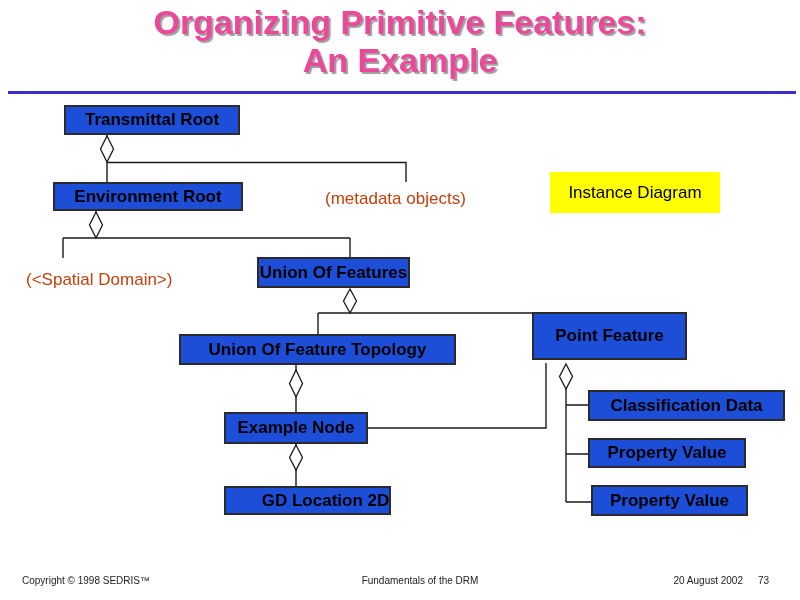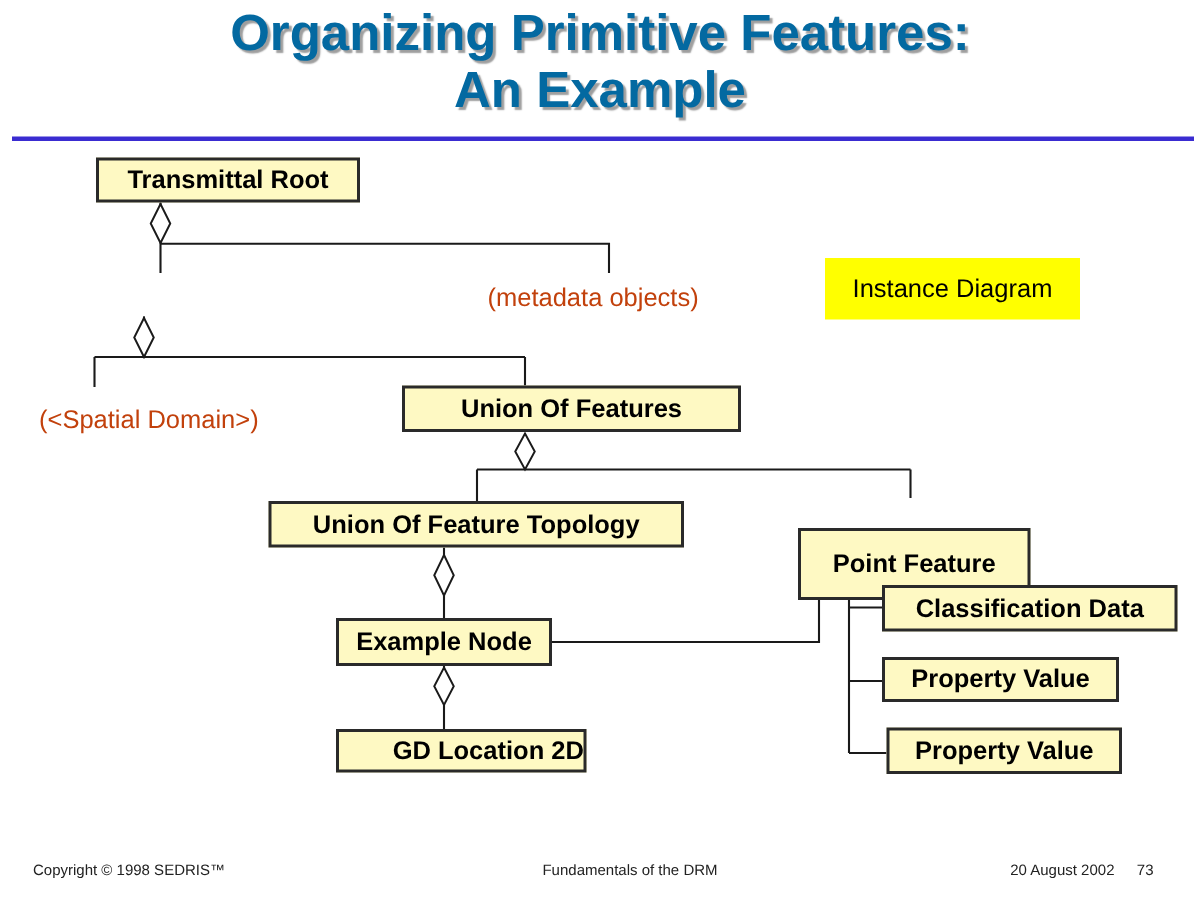--- a/index.html
+++ b/index.html
@@ -2,30 +2,30 @@
 <html><head>
 <meta charset="utf-8">
 <style>
   html,body{margin:0;padding:0;background:#fff;}
   .slide{
     position:relative;width:800px;height:600px;background:#ffffff;
     font-family:"Liberation Sans",sans-serif;overflow:hidden;color:#000;
   }
   .title{
     position:absolute;top:3px;left:0;width:800px;text-align:center;
-    font-size:34px;font-weight:bold;line-height:38px;color:#0369a1;
+    font-size:34px;font-weight:bold;line-height:38px;color:#ec4899;
     text-shadow:2px 2px 1px #9e9e9e;letter-spacing:0px;
   }
   .rule{
     position:absolute;top:91px;left:8px;width:788px;height:3px;
     background:#3a2cd1;
   }
   .connectors{position:absolute;top:0;left:0;}
   .node{
-    position:absolute;box-sizing:border-box;background:#fef9c3;
+    position:absolute;box-sizing:border-box;background:#1d4ed8;
     border:2px solid #2a2a2a;display:flex;align-items:center;justify-content:center;
     font-size:17px;font-weight:bold;white-space:nowrap;z-index:2;
   }
   .annot{
     position:absolute;font-size:17px;color:#c2410c;white-space:nowrap;z-index:2;
   }
   .tag{
     position:absolute;box-sizing:border-box;display:flex;align-items:center;justify-content:center;
     font-size:17px;color:#000;white-space:nowrap;z-index:2;
   }
@@ -67,26 +67,27 @@
       <path d="M96,212 L102.5,225 L96,238 L89.5,225 Z"></path>
       <path d="M350,289 L356.5,301 L350,313 L343.5,301 Z"></path>
       <path d="M296,370 L302.5,383.5 L296,397 L289.5,383.5 Z"></path>
       <path d="M296,445 L302.5,457.5 L296,470 L289.5,457.5 Z"></path>
       <path d="M566,364 L572.5,376.5 L566,389 L559.5,376.5 Z"></path>
     </g>
   </svg>
 
   <div class="node" style="left:64px;top:105px;width:176px;height:30px;">Transmittal Root</div>
 
+  <div class="node" style="left:53px;top:182px;width:190px;height:29px;">Environment Root</div>
 
-  <div class="node" style="left:268px;top:257px;width:226px;height:31px;">Union Of Features</div>
+  <div class="node" style="left:257px;top:257px;width:153px;height:31px;">Union Of Features</div>
 
   <div class="node" style="left:179px;top:334px;width:277px;height:31px;">Union Of Feature Topology</div>
 
-  <div class="node" style="left:532px;top:352px;width:155px;height:48px;">Point Feature</div>
+  <div class="node" style="left:532px;top:312px;width:155px;height:48px;">Point Feature</div>
 
   <div class="node" style="left:224px;top:412px;width:144px;height:32px;">Example Node</div>
 
   <div class="node" style="left:224px;top:486px;width:167px;height:29px;padding-left:36px;">GD Location 2D</div>
 
   <div class="node" style="left:588px;top:390px;width:197px;height:31px;">Classification Data</div>
 
   <div class="node" style="left:588px;top:438px;width:158px;height:30px;">Property Value</div>
 
   <div class="node" style="left:591px;top:485px;width:157px;height:31px;">Property Value</div>

